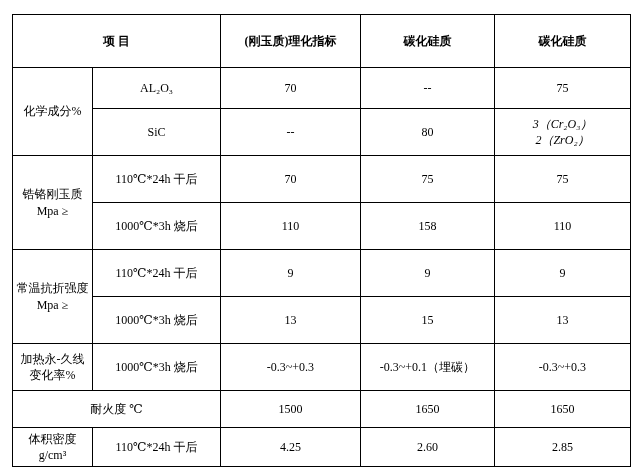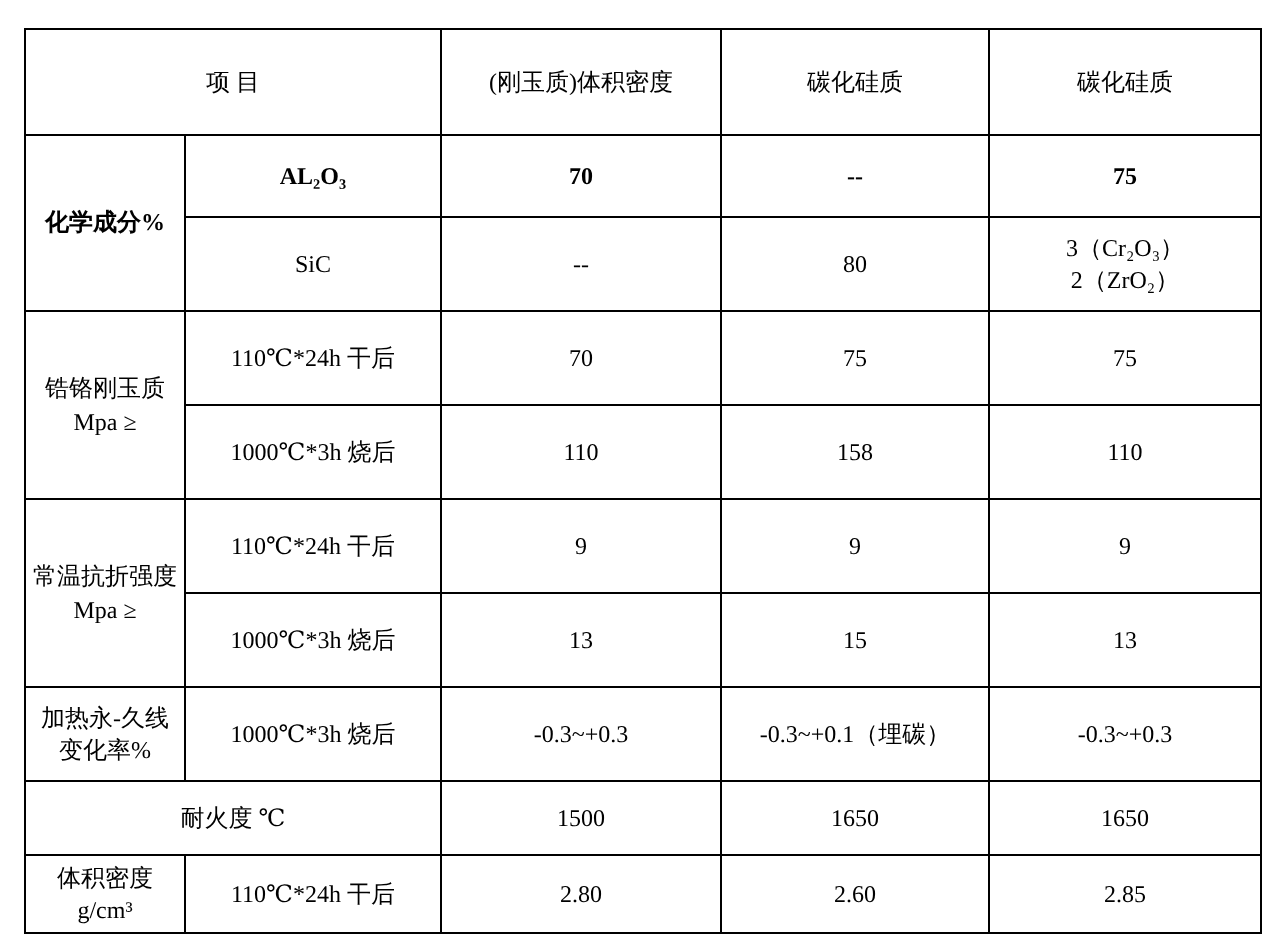--- a/index.html
+++ b/index.html
@@ -39,51 +39,52 @@
   
   col.c1 { width: 80px; }
   col.c2 { width: 128px; }
   col.c3 { width: 140px; }
   col.c4 { width: 134px; }
   col.c5 { width: 136px; }
 
   .hdr {
     font-size: 13px;
     height: 46px;
+    font-weight: bold;
   }
   .rowlabel {
     font-size: 13px;
   }
   .rowlabel-sm {
     font-size: 12px;
   }
   .sub {
     font-size: 11px;
   }
   .tall { height: 40px; }
-  .mid { height: 34px; font-weight: bold; }
+  .mid { height: 34px; }
   .short { height: 30px; }
-  .two-line { line-height: 1.6; }
+  .two-line { line-height: 1.6; font-style: italic; }
 </style>
 </head>
 <body>
 
 <div class="sheet">
   <table class="spec">
     <colgroup>
       <col class="c1">
         <col class="c2">
         <col class="c3">
         <col class="c4">
         <col class="c5">
     </colgroup>
     <tbody>
       <tr>
         <td class="hdr" colspan="2">项  目</td>
-        <td class="hdr">(刚玉质)体积密度</td>
+        <td class="hdr">(刚玉质)理化指标</td>
         <td class="hdr">碳化硅质</td>
         <td class="hdr">碳化硅质</td>
       </tr>
 
       <tr>
         <td class="rowlabel mid" rowspan="2">化学成分%</td>
         <td class="sub mid">AL₂O₃</td>
         <td class="mid">70</td>
         <td class="mid">--</td>
         <td class="mid">75</td>
@@ -149,19 +150,19 @@
       <tr>
         <td class="rowlabel short" colspan="2">耐火度 ℃</td>
         <td class="short">1500</td>
         <td class="short">1650</td>
         <td class="short">1650</td>
       </tr>
 
       <tr>
         <td class="rowlabel-sm short">体积密度 g/cm³</td>
         <td class="sub short">110℃*24h 干后</td>
-        <td class="short">2.80</td>
+        <td class="short">4.25</td>
         <td class="short">2.60</td>
         <td class="short">2.85</td>
       </tr>
     </tbody>
   </table>
 </div>
 
 </body></html>

